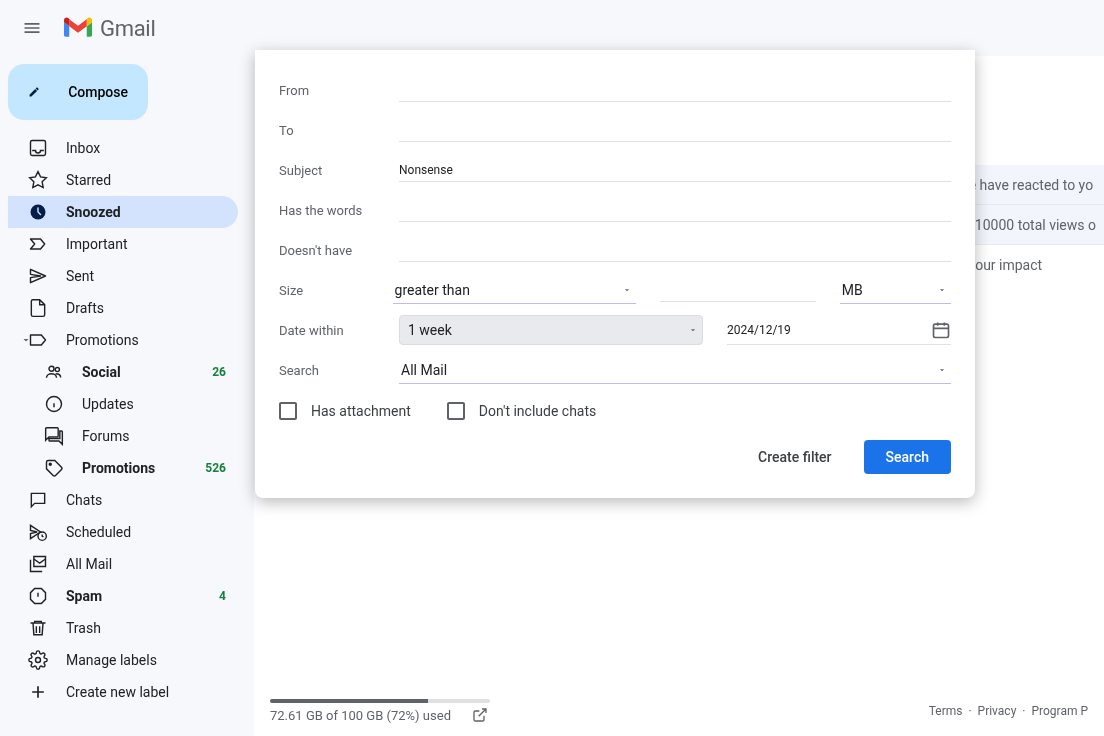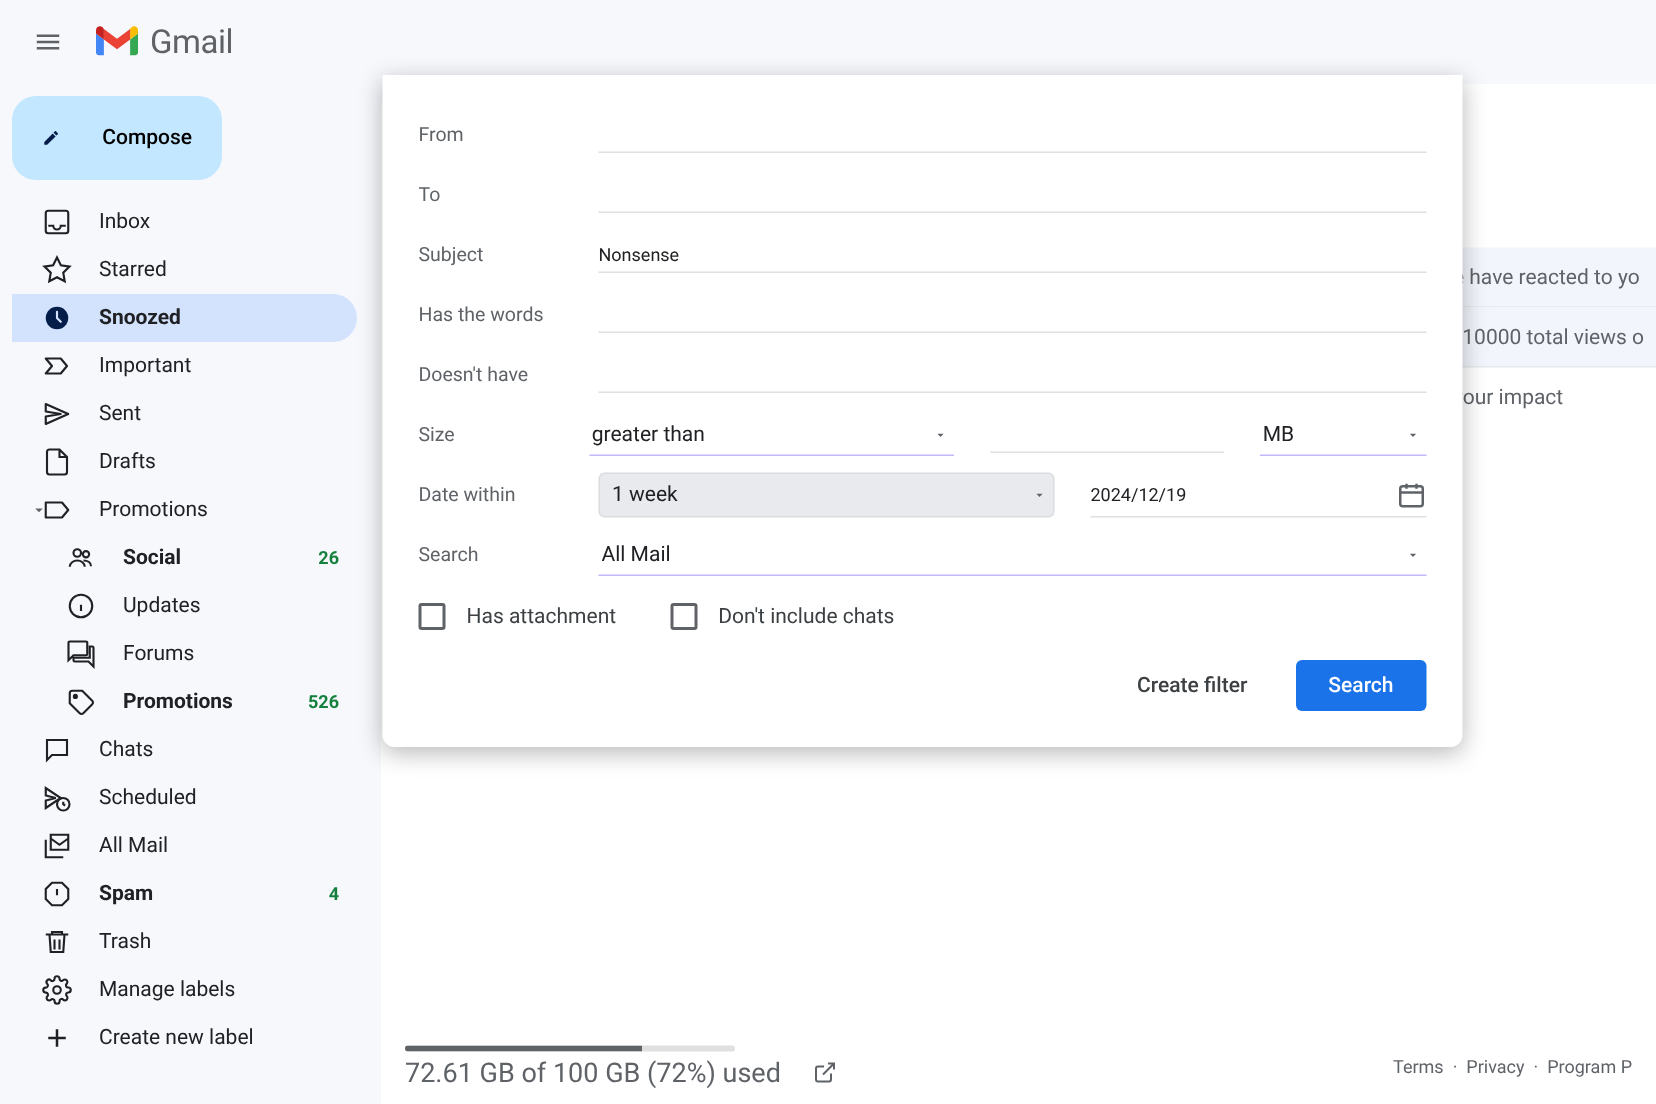--- a/index.html
+++ b/index.html
@@ -69,21 +69,21 @@
   
   .peek { position: absolute; right: 0; top: 165px; display: flex; flex-direction: column; gap: 0; }
   .peek-row { height: 40px; display: flex; align-items: center; padding: 0 8px; font-size: 14px; color: #5f6368; border-bottom: 1px solid #e8eaed; background: #f2f6fc; white-space: nowrap; }
   .peek-row.last { background: transparent; border-bottom: none;}
 
   
   .footer { position: absolute; bottom: 0; left: 0; right: 0; height: 50px; display: flex; align-items: center; justify-content: space-between; padding: 0 16px; font-size: 12px; color: #5f6368; }
   .storage { display: flex; flex-direction: column; gap: 4px; }
   .storage-bar { width: 220px; height: 4px; background: #e0e0e0; border-radius: 2px; overflow: hidden; }
   .storage-fill { height: 100%; background: #5f6368; }
-  .storage-text { display: flex; align-items: center; gap: 21px; font-size: 18px;}
+  .storage-text { display: flex; align-items: center; gap: 21px; font-size: 13px;}
   .footer-links { display: flex; gap: 6px; align-items: center; }
   .footer-links span { cursor: pointer; }
   .dot { color: #5f6368; }
 
   svg { display: block; }
 </style>
 </head>
 <body>
 
 <div class="header">

